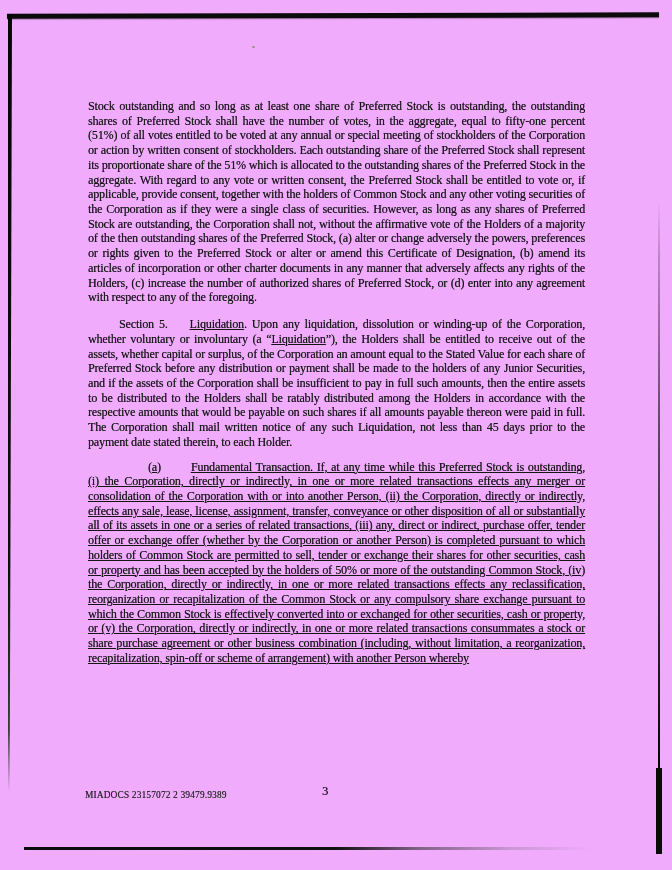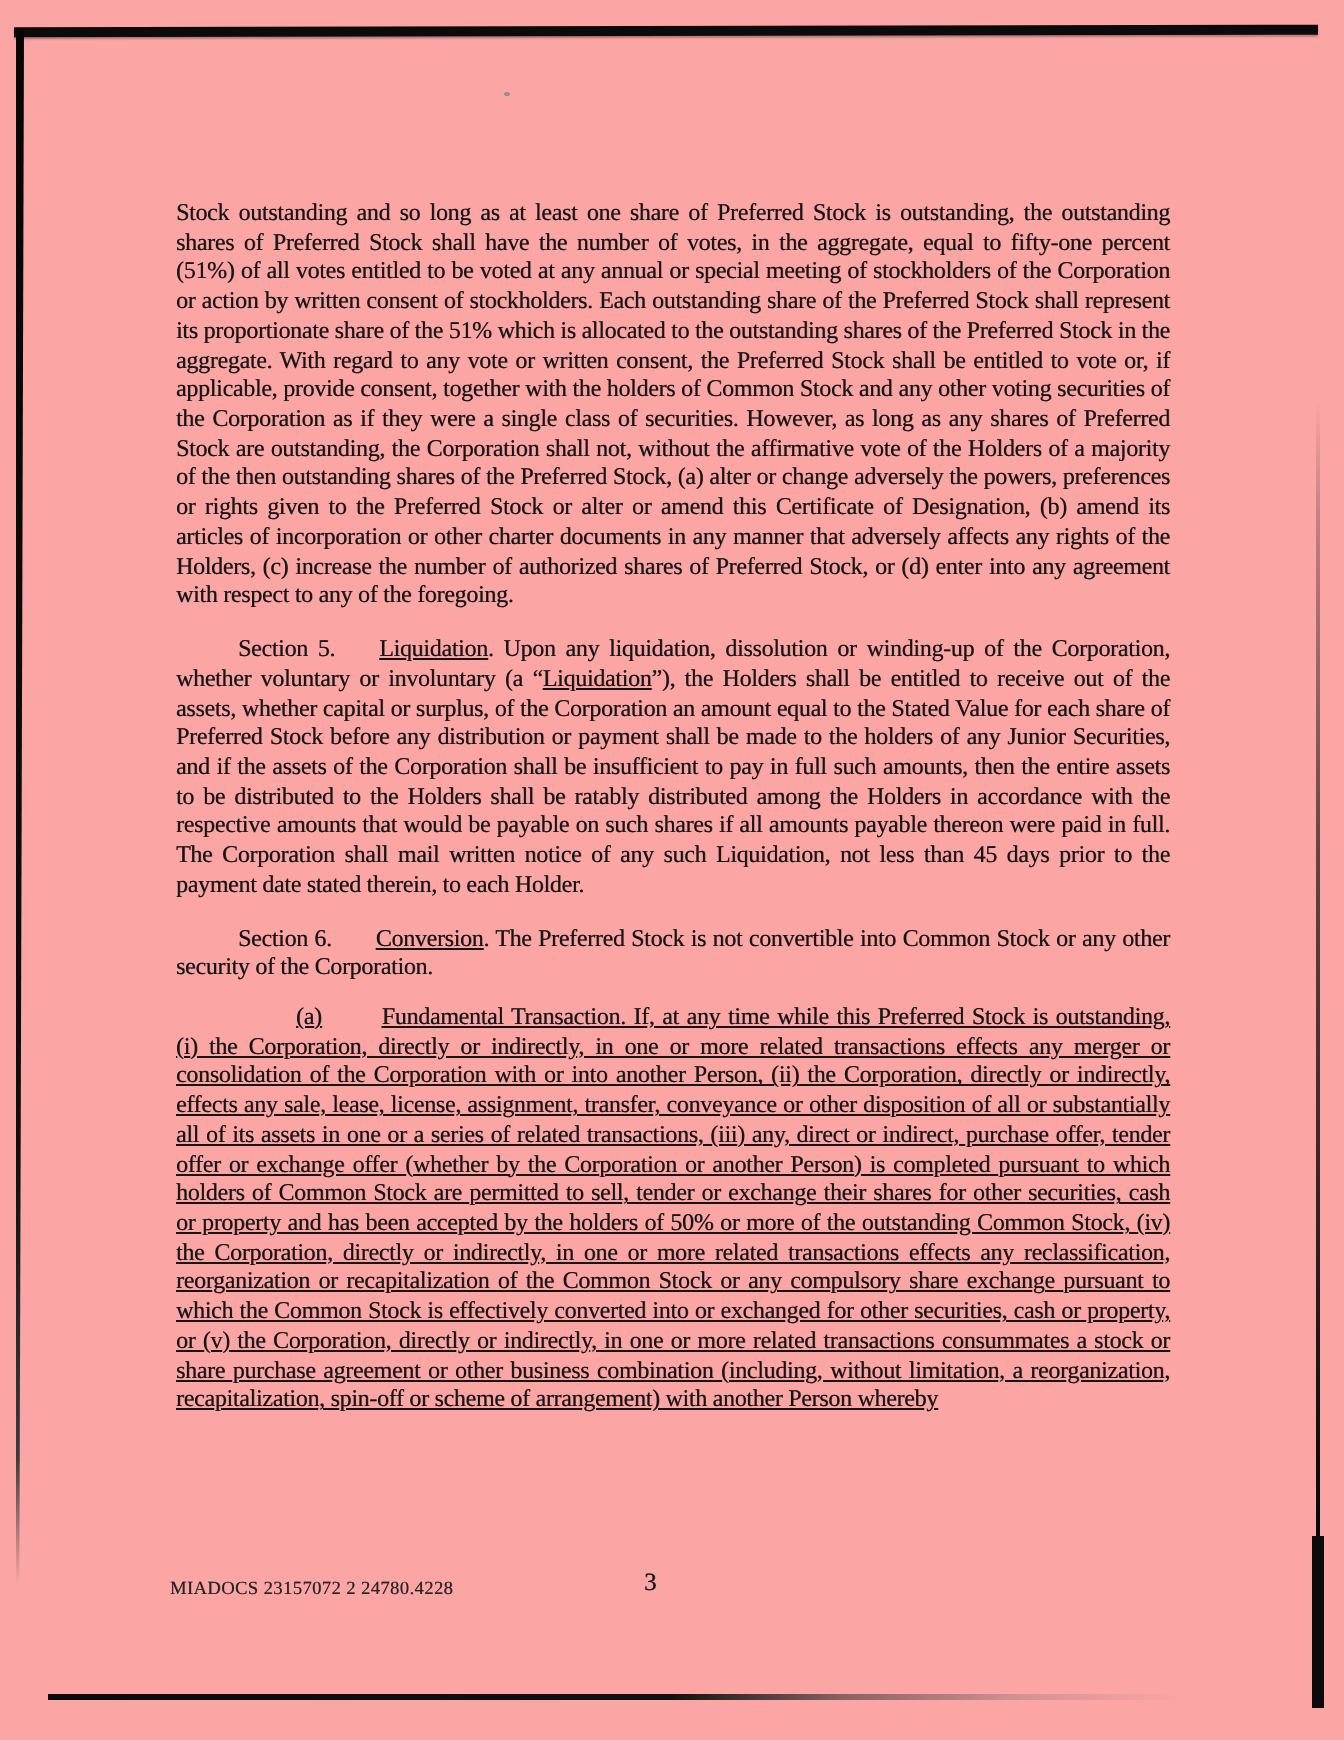--- a/index.html
+++ b/index.html
@@ -1,18 +1,18 @@
 <!DOCTYPE html>
 <html><head>
 <meta charset="utf-8">
 <style>
   html,body { margin:0; padding:0; background:#ffffff; }
   .page {
     position:relative; width:672px; height:870px;
-    background:#fca5a5; overflow:hidden;
+    background:#f0abfc; overflow:hidden;
     font-family:"Liberation Serif", serif;
   }
   
   .top-line {
     position:absolute; left:7px; top:13px; width:652px; height:5px;
     background:#0b0b0b; transform:rotate(-0.12deg);
     box-shadow:0 1px 1px rgba(0,0,0,0.28);
   }
   .left-line {
     position:absolute; left:8px; top:14px; width:4px; height:778px;
@@ -67,20 +67,19 @@
   <div class="top-line"></div>
   <div class="left-line"></div>
   <div class="right-line"></div>
   <div class="right-bar"></div>
   <div class="bottom-line"></div>
   <div class="speck"></div>
 
   <div class="body-text">
     <p class="para"><span>Stock outstanding and so long as at least one share of Preferred Stock is outstanding, the outstanding shares of Preferred Stock shall have the number of votes, in the aggregate, equal to fifty-one percent (51%) of all votes entitled to be voted at any annual or special meeting of stockholders of the Corporation or action by written consent of stockholders. Each outstanding share of the Preferred Stock shall represent its proportionate share of the 51% which is allocated to the outstanding shares of the Preferred Stock in the aggregate. With regard to any vote or written consent, the Preferred Stock shall be entitled to vote or, if applicable, provide consent, together with the holders of Common Stock and any other voting securities of the Corporation as if they were a single class of securities. However, as long as any shares of Preferred Stock are outstanding, the Corporation shall not, without the affirmative vote of the Holders of a majority of the then outstanding shares of the Preferred Stock, (a) alter or change adversely the powers, preferences or rights given to the Preferred Stock or alter or amend this Certificate of Designation, (b) amend its articles of incorporation or other charter documents in any manner that adversely affects any rights of the Holders, (c) increase the number of authorized shares of Preferred Stock, or (d) enter into any agreement with respect to any of the foregoing.</span></p>
     <p class="para sec"><span>Section 5.</span><span class="tab" style="width: 22px;"></span><span class="u">Liquidation</span><span>. Upon any liquidation, dissolution or winding-up of the Corporation, whether voluntary or involuntary (a “</span><span class="u">Liquidation</span><span>”), the Holders shall be entitled to receive out of the assets, whether capital or surplus, of the Corporation an amount equal to the Stated Value for each share of Preferred Stock before any distribution or payment shall be made to the holders of any Junior Securities, and if the assets of the Corporation shall be insufficient to pay in full such amounts, then the entire assets to be distributed to the Holders shall be ratably distributed among the Holders in accordance with the respective amounts that would be payable on such shares if all amounts payable thereon were paid in full. The Corporation shall mail written notice of any such Liquidation, not less than 45 days prior to the payment date stated therein, to each Holder.</span></p>
-    <p class="para sec"><span>Section 6.</span><span class="tab" style="width: 22px;"></span><span class="u">Conversion</span><span>. The Preferred Stock is not convertible into Common Stock or any other security of the Corporation.</span></p>
     <p class="para sub"><span>(a)</span><span class="tab" style="width: 30px;"></span><span class="u">Fundamental Transaction</span><span>. If, at any time while this Preferred Stock is outstanding, (i) the Corporation, directly or indirectly, in one or more related transactions effects any merger or consolidation of the Corporation with or into another Person, (ii) the Corporation, directly or indirectly, effects any sale, lease, license, assignment, transfer, conveyance or other disposition of all or substantially all of its assets in one or a series of related transactions, (iii) any, direct or indirect, purchase offer, tender offer or exchange offer (whether by the Corporation or another Person) is completed pursuant to which holders of Common Stock are permitted to sell, tender or exchange their shares for other securities, cash or property and has been accepted by the holders of 50% or more of the outstanding Common Stock, (iv) the Corporation, directly or indirectly, in one or more related transactions effects any reclassification, reorganization or recapitalization of the Common Stock or any compulsory share exchange pursuant to which the Common Stock is effectively converted into or exchanged for other securities, cash or property, or (v) the Corporation, directly or indirectly, in one or more related transactions consummates a stock or share purchase agreement or other business combination (including, without limitation, a reorganization, recapitalization, spin-off or scheme of arrangement) with another Person whereby</span></p>
   </div>
 
-  <div class="footer-id">MIADOCS 23157072 2 24780.4228</div>
+  <div class="footer-id">MIADOCS 23157072 2 39479.9389</div>
   <div class="page-num">3</div>
 
 </div>
 
 </body></html>

